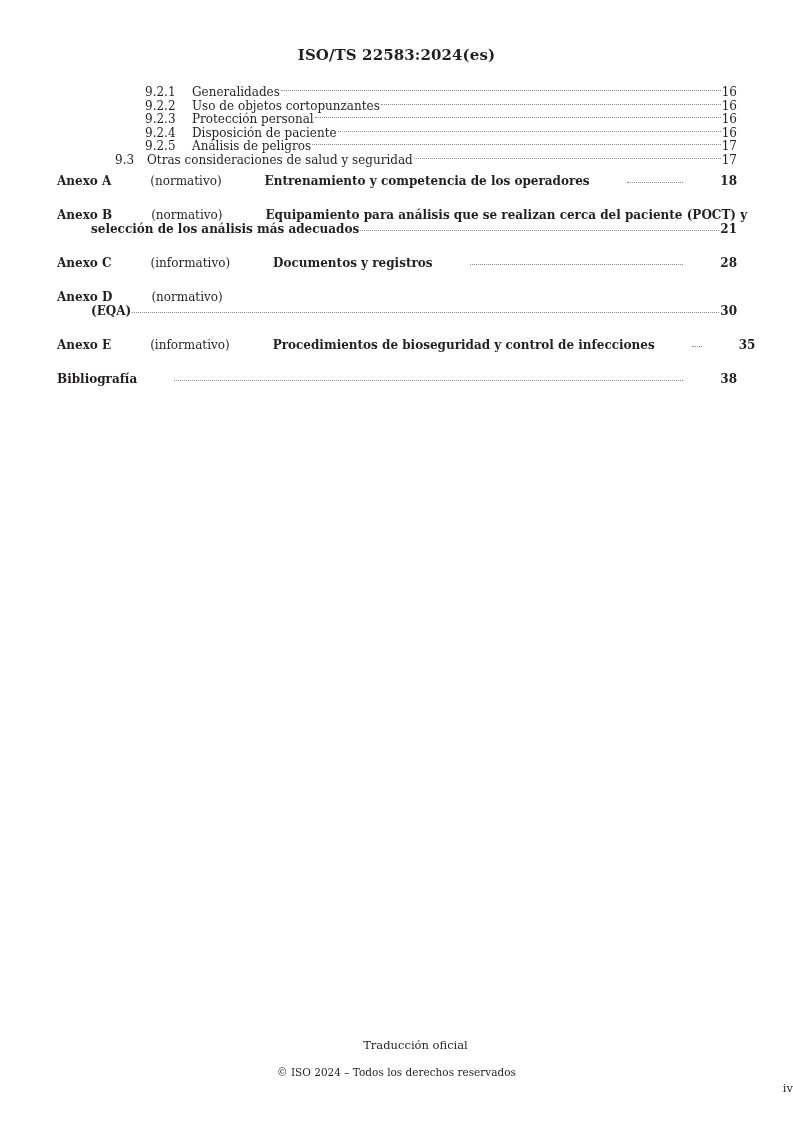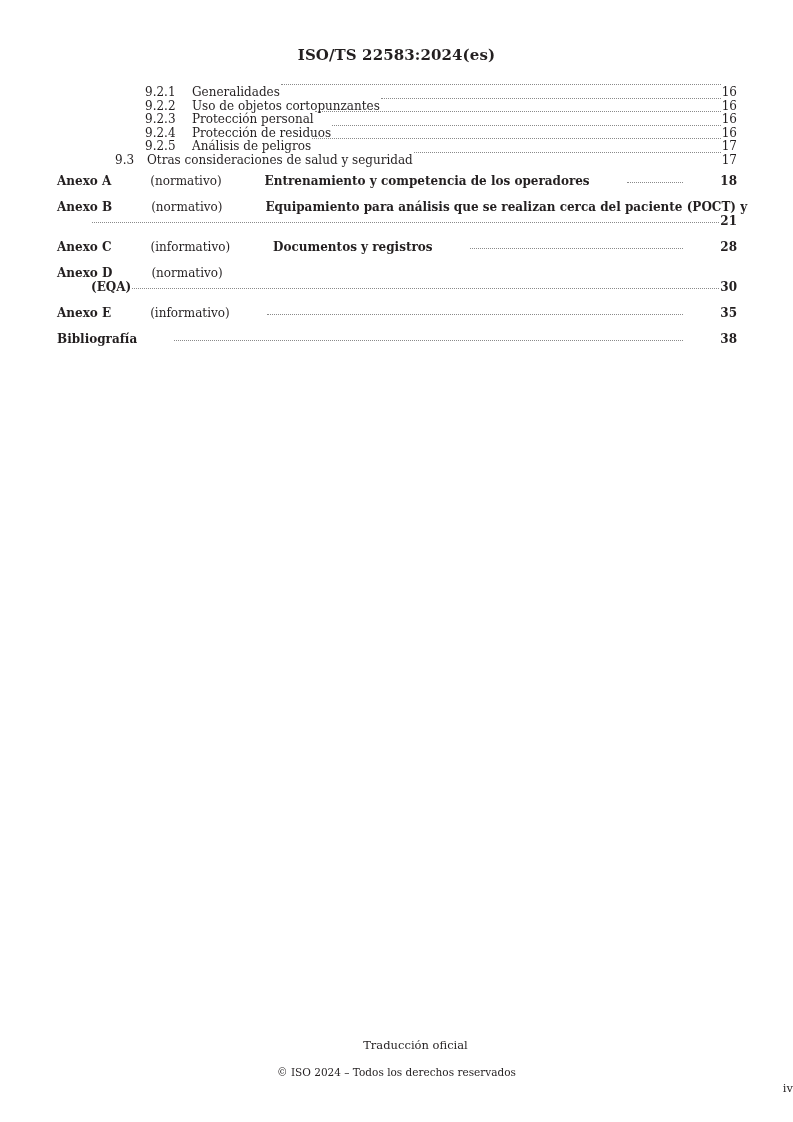--- a/index.html
+++ b/index.html
@@ -26,21 +26,21 @@
       letter-spacing: 0.1px;
     }
     .toc {
       position: absolute;
       top: 86px;
       left: 57px;
       width: 680px;
     }
     .toc-line {
       display: flex;
-      align-items: flex-start;
+      align-items: center;
       font-size: 12px;
       line-height: 13.5px;
       white-space: nowrap;
     }
     .toc-line .num {
       display: inline-block;
       flex: 0 0 auto;
     }
     .toc-line.lvl3 .num { margin-left: 88px; width: 47px; }
     .toc-line.lvl2 .num { margin-left: 58px; width: 32px; }
@@ -78,21 +78,21 @@
     }
     .annex .leader {
       flex: 1 1 auto;
       border-bottom: 1px dotted #8a8a8a;
       margin: 0 1px;
       transform: translateY(-2px);
       min-width: 10px;
     }
     .annex .page { font-weight: bold; flex: 0 0 auto; }
     .gap-a { margin-top: 7px; }
-    .gap-b { margin-top: 12px; text-align: right; }
+    .gap-b { margin-top: 20px; text-align: right; }
     .footer-translation {
       position: absolute;
       top: 1038px;
       left: 0;
       width: 793px;
       text-align: center;
       font-size: 11.5px;
       margin-left: 19px;
     }
     .footer-copyright {
@@ -132,21 +132,21 @@
     <span class="page">16</span>
   </div>
   <div class="toc-line lvl3">
     <span class="num">9.2.3</span>
     <span class="title">Protección personal</span>
     <span class="leader"></span>
     <span class="page">16</span>
   </div>
   <div class="toc-line lvl3">
     <span class="num">9.2.4</span>
-    <span class="title">Protección de residuos</span>
+    <span class="title">Disposición de paciente</span>
     <span class="leader"></span>
     <span class="page">16</span>
   </div>
   <div class="toc-line lvl3">
     <span class="num">9.2.5</span>
     <span class="title">Análisis de peligros</span>
     <span class="leader"></span>
     <span class="page">17</span>
   </div>
   <div class="toc-line lvl2">
@@ -166,20 +166,21 @@
     </div>
   </div>
 
   <div class="annex gap-b">
     <div class="first-row">
       <span class="lead">Anexo B</span>
       <span class="kind">(normativo)</span>
       <span class="atitle">Equipamiento para análisis que se realizan cerca del paciente (POCT) y</span>
     </div>
     <div class="cont">
+      <span>selección de los análisis más adecuados</span>
       <span class="leader"></span>
       <span class="page">21</span>
     </div>
   </div>
 
   <div class="annex gap-b">
     <div class="first-row">
       <span class="lead">Anexo C</span>
       <span class="kind">(informativo)</span>
       <span class="atitle">Documentos y registros</span>
@@ -197,20 +198,21 @@
       <span>(EQA)</span>
       <span class="leader"></span>
       <span class="page">30</span>
     </div>
   </div>
 
   <div class="annex gap-b">
     <div class="first-row">
       <span class="lead">Anexo E</span>
       <span class="kind">(informativo)</span>
+      <span class="atitle">Procedimientos de bioseguridad y control de infecciones</span>
       <span class="leader"></span>
       <span class="page">35</span>
     </div>
   </div>
 
   <div class="annex gap-b">
     <div class="first-row">
       <span class="lead">Bibliografía</span>
       <span class="leader"></span>
       <span class="page">38</span>

